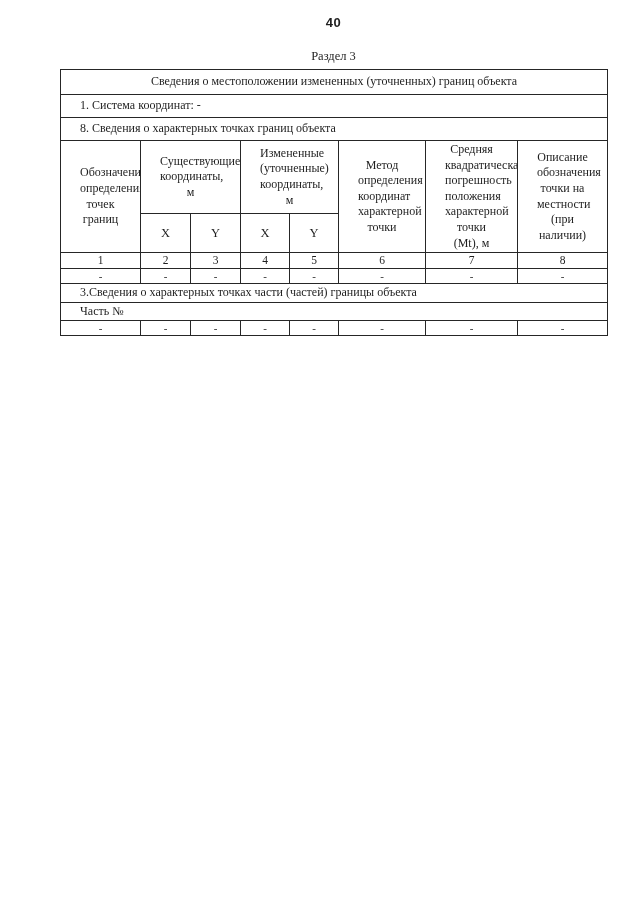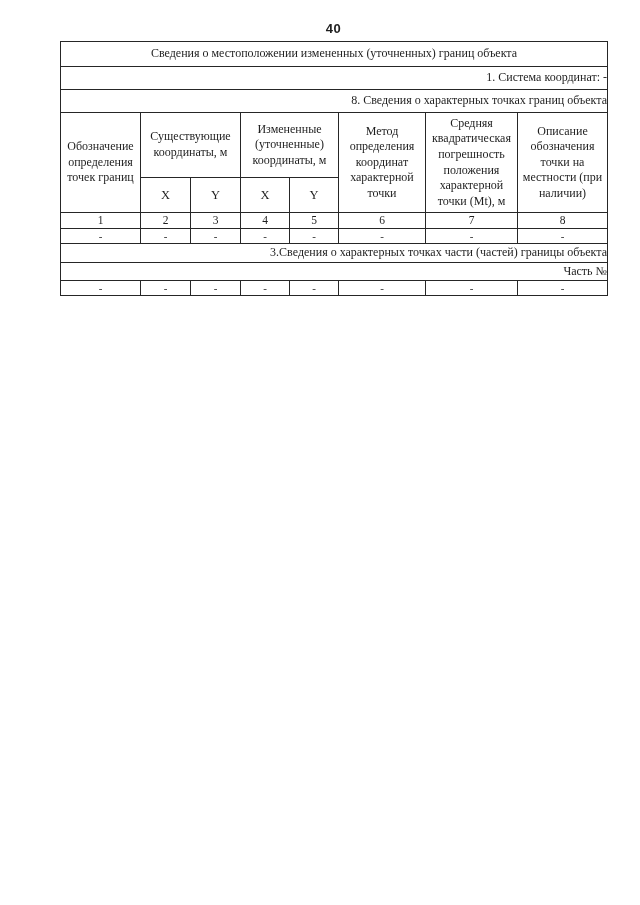--- a/index.html
+++ b/index.html
@@ -13,21 +13,21 @@
     width: 640px;
     height: 905px;
     background: #ffffff;
     font-family: "Liberation Serif", "DejaVu Serif", serif;
     color: #1e1e1e;
     overflow: hidden;
   }
   .content {
     position: absolute;
     left: 60px;
-    top: 10px;
+    top: 4px;
     width: 547px;
   }
   .page-number {
     padding-top: 11px;
     text-align: center;
     font-family: "Liberation Sans", "DejaVu Sans", sans-serif;
     font-weight: bold;
     font-size: 13px;
     letter-spacing: 0.5px;
   }
@@ -38,33 +38,33 @@
   }
   table.form {
     margin-top: 5px;
     width: 547px;
     border-collapse: collapse;
     table-layout: fixed;
     border: 1.5px solid #262626;
   }
   table.form td {
     border: 1px solid #262626;
-    padding: 1px 0;
+    padding: 1px 19px;
     vertical-align: middle;
     font-size: 12px;
     line-height: 1.3;
     overflow: hidden;
   }
   td.title-cell {
     height: 22px;
     text-align: center;
   }
   td.fullrow {
     height: 20px;
-    text-align: right;
+    text-align: left;
     padding-left: 4px;
   }
   td.hdr {
     text-align: center;
     font-size: 11.5px;
     line-height: 1.27;
     white-space: pre-line;
     padding: 1px 1px;
   }
   tr.hdr-group td { height: 62px; }
@@ -78,32 +78,33 @@
   }
   tr.dashes td {
     height: 14px;
     text-align: center;
     font-size: 11px;
     line-height: 1;
     padding: 0 2px;
   }
   td.part-row {
     height: 14px;
-    text-align: right;
+    text-align: left;
     padding-left: 4px;
   }
 </style>
 </head>
 <body>
 
 <div class="page">
   <div class="content">
 
     <div class="page-number">40</div>
 
+    <div class="section-title">Раздел 3</div>
 
     <table class="form">
       <colgroup>
         <col style="width:80px">
         <col style="width:50px">
         <col style="width:50px">
         <col style="width:49px">
         <col style="width:49px">
         <col style="width:87px">
         <col style="width:92px">

